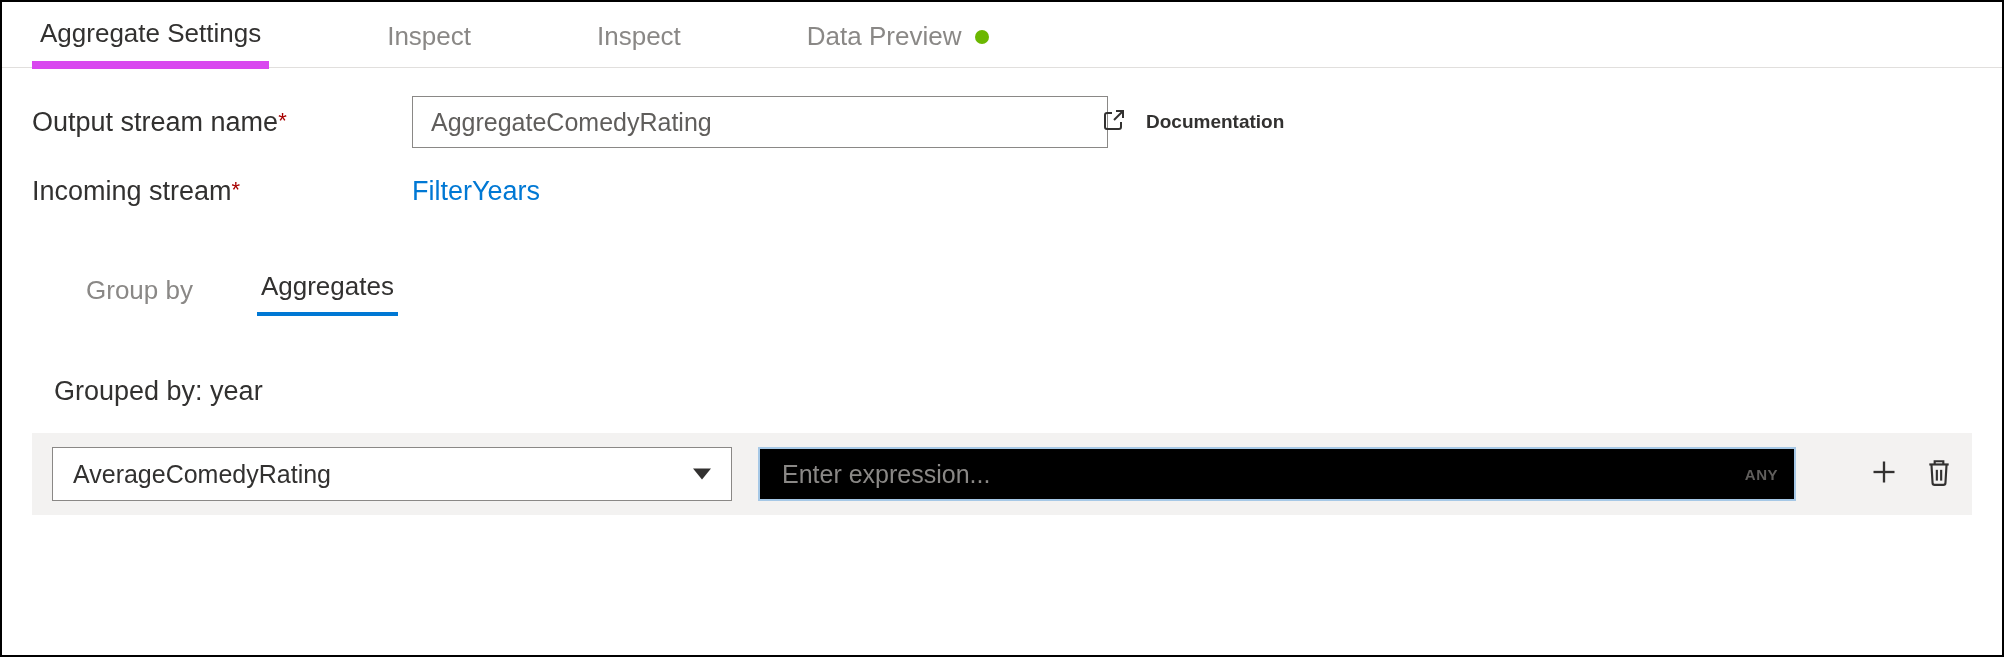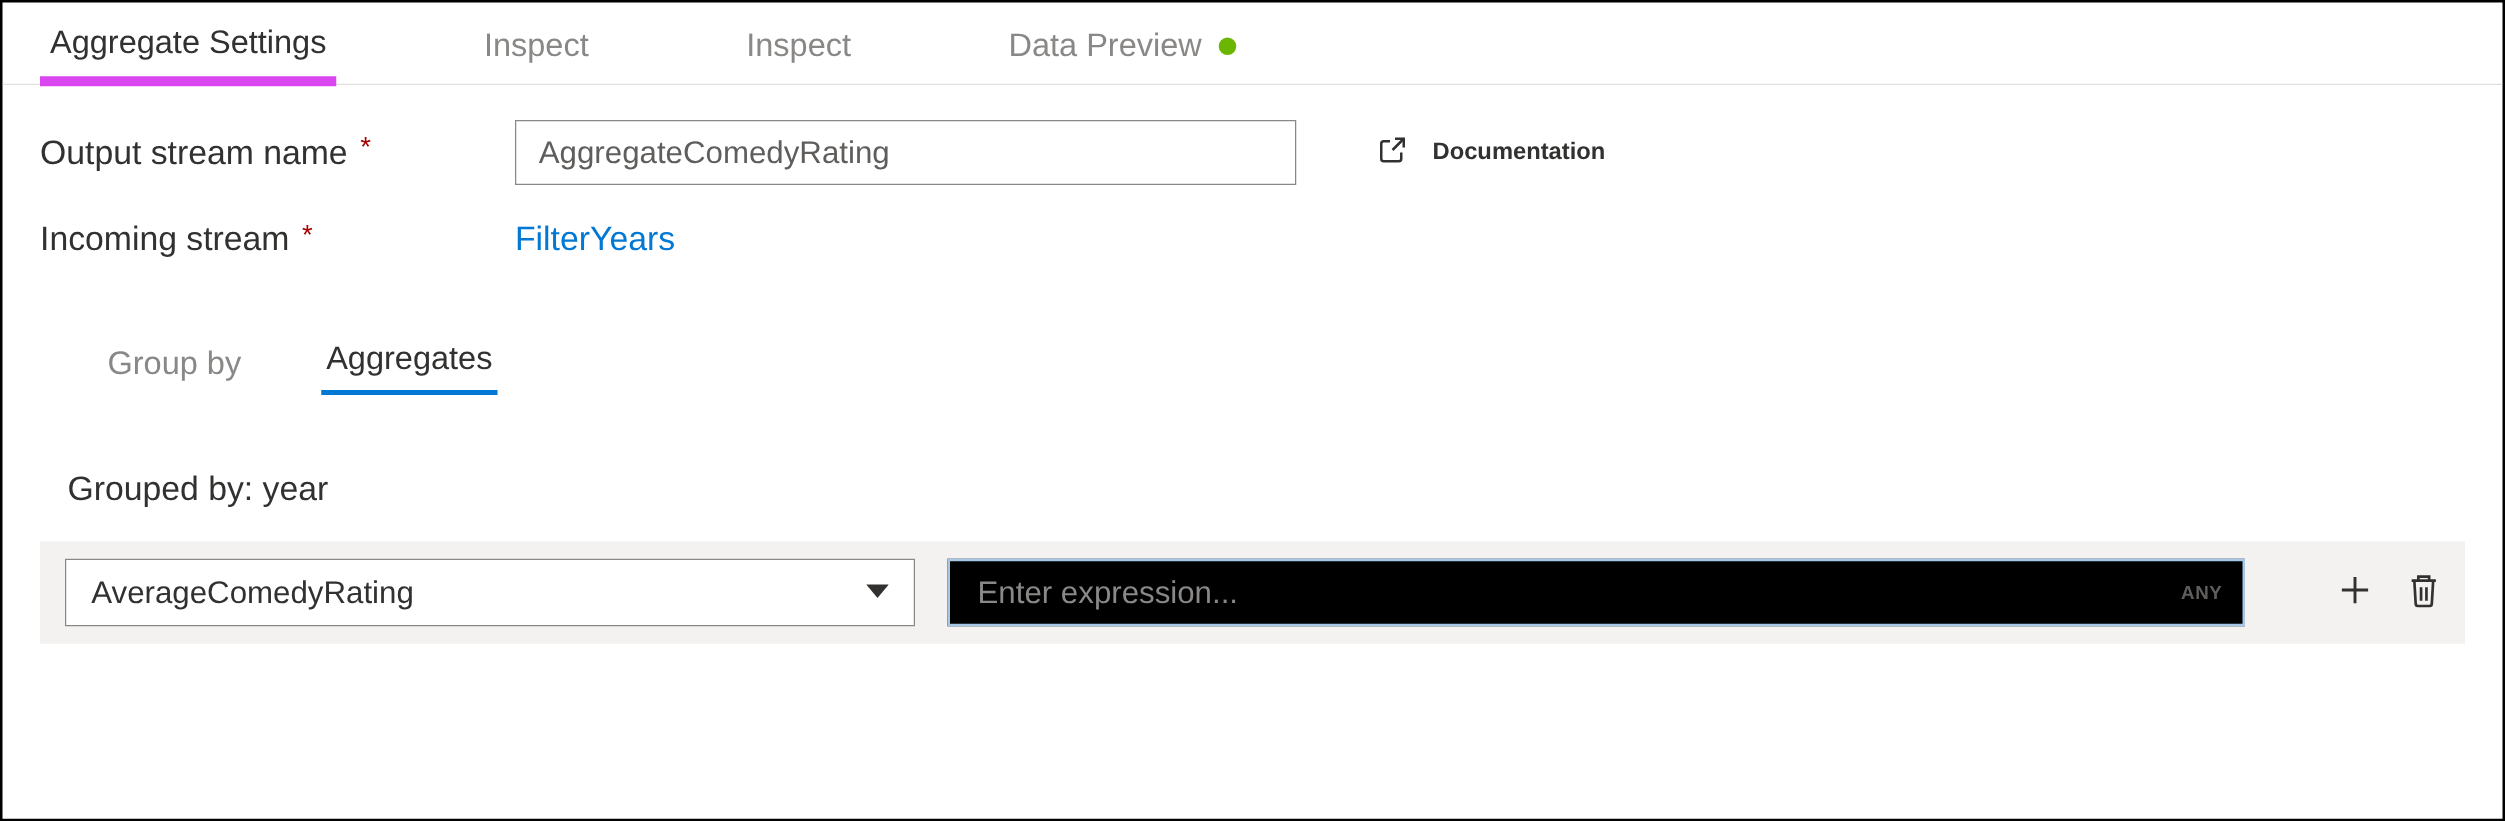--- a/index.html
+++ b/index.html
@@ -49,31 +49,30 @@
   .form-row {
     display: grid;
     grid-template-columns: 380px 600px 1fr;
     align-items: center;
     margin-bottom: 28px;
   }
   .form-label {
     font-size: 27px;
     color: #323130;
     display: flex;
-    align-items: center;
-    gap: 10px;
+    align-items: flex-end;
   }
   .req { color: #a80000; font-size: 22px; position: relative; top: -4px; }
   .text-input {
     height: 52px;
     border: 1px solid #8a8886;
     padding: 0 18px;
     font-size: 25px;
     color: #605e5c;
-    width: 625px;
+    width: 696px;
     background: #fff;
   }
   .link-val { color: #0078d4; font-size: 27px; cursor: pointer; }
   .doc-cell { display: flex; align-items: center; gap: 20px; padding-left: 90px; }
   .doc-label { font-size: 19px; font-weight: 600; color: #323130; }
   .open-icon svg { width: 24px; height: 24px; }
   
   .sub-tabs {
     display: flex;
     align-items: flex-end;

